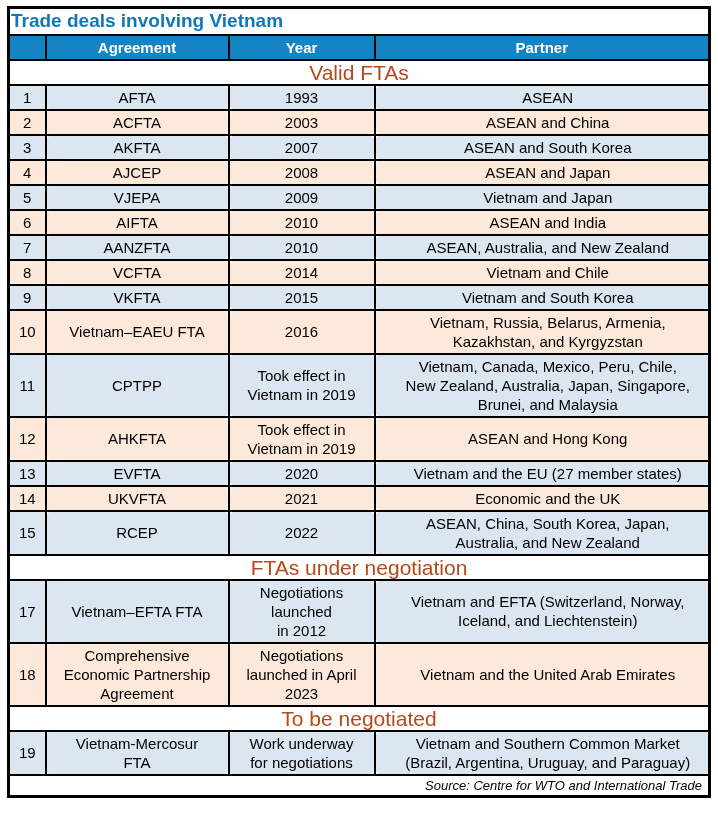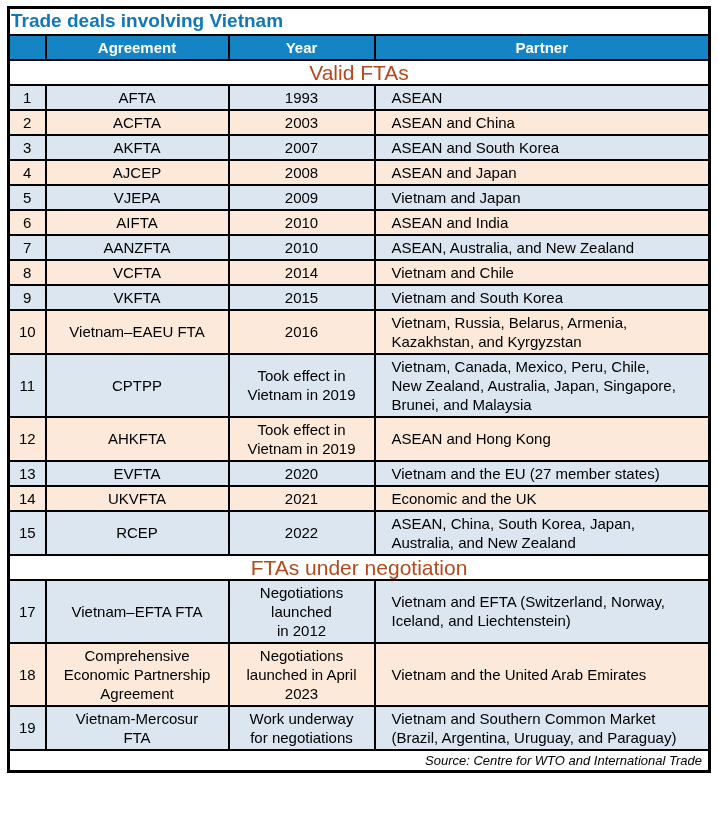--- a/index.html
+++ b/index.html
@@ -59,22 +59,22 @@
     padding: 2px;
   }
   td.section-cell {
     text-align: center;
     color: var(--section-text);
     background: #ffffff;
     font-size: 21px;
     height: 25px;
   }
   td.num, td.agr, td.yr { text-align: center; }
-  td.agr, td.yr, td.partner { white-space: pre-line; }
-  td.partner { text-align: left; padding-left: 16px; margin-left: 8px; }
+  td.agr, td.yr, td.partner { white-space: pre-line; border-radius: 7px; }
+  td.partner { text-align: center; padding-left: 16px; margin-left: 8px; }
   tr.stripe-blue td { background: var(--row-blue); }
   tr.stripe-peach td { background: var(--row-peach); }
   td.source-cell {
     text-align: right;
     font-style: italic;
     font-size: 13px;
     line-height: 15px;
     height: 19px;
     background: #ffffff;
     padding-right: 6px;
@@ -217,20 +217,23 @@
         <tr class="stripe-peach">
           <td class="num">18</td>
           <td class="agr">Comprehensive
 Economic Partnership
 Agreement</td>
           <td class="yr">Negotiations
 launched in April
 2023</td>
           <td class="partner">Vietnam and the United Arab Emirates</td>
         </tr>
+        <tr>
+          <td colspan="4" class="section-cell">To be negotiated</td>
+        </tr>
         <tr class="stripe-blue">
           <td class="num">19</td>
           <td class="agr">Vietnam-Mercosur
 FTA</td>
           <td class="yr">Work underway
 for negotiations</td>
           <td class="partner">Vietnam and Southern Common Market
 (Brazil, Argentina, Uruguay, and Paraguay)</td>
         </tr>
       </tbody>

